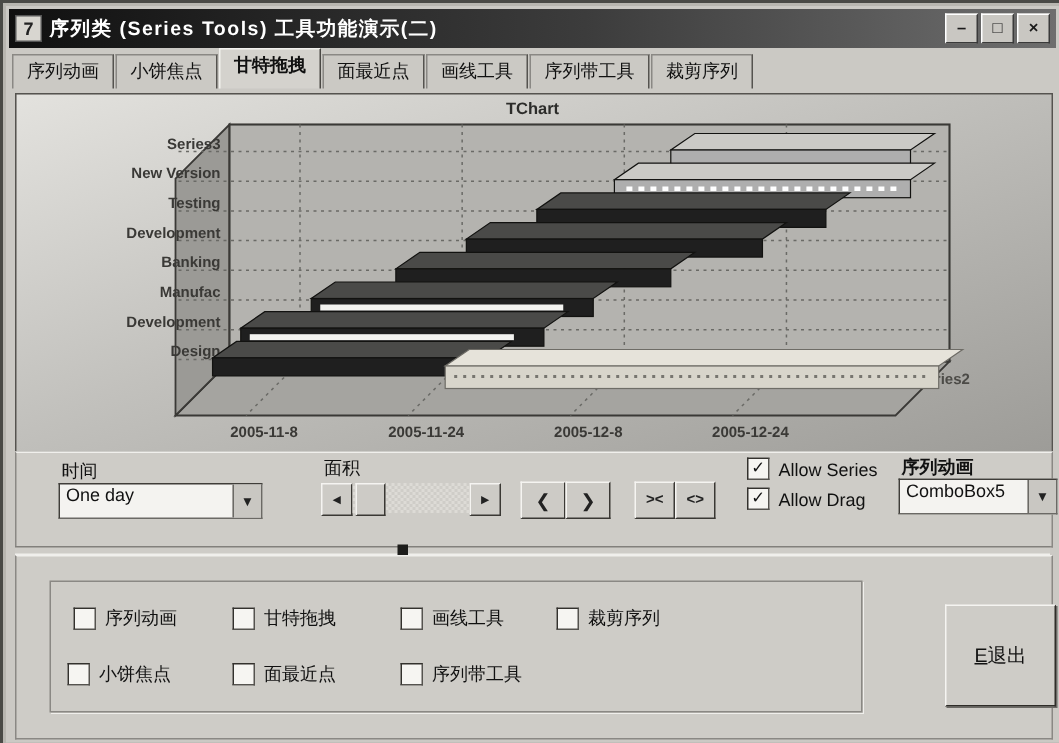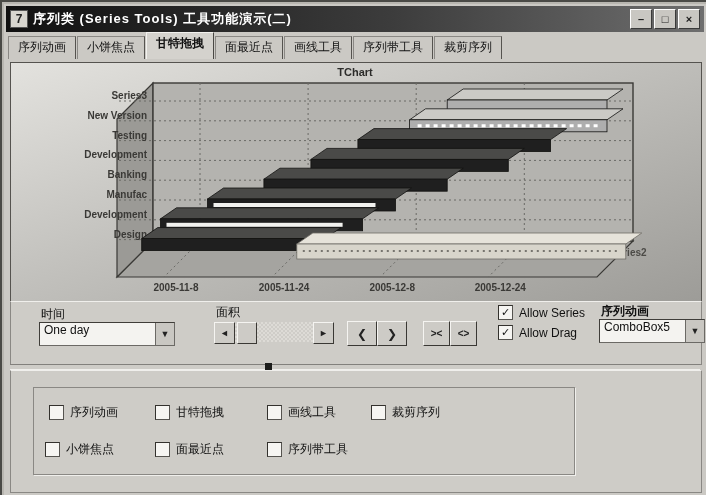--- a/index.html
+++ b/index.html
@@ -220,15 +220,18 @@
     </label>
     <label class="cb bot-cb" style="left:144px;top:70px;">
       <span class="cb-box"></span>
       <span>面最近点</span>
     </label>
     <label class="cb bot-cb" style="left:256px;top:70px;">
       <span class="cb-box"></span>
       <span>序列带工具</span>
     </label>
 
+    <div id="exit-btn">
+      <span><u>E</u><span>退出</span></span>
+    </div>
   </div>
 
 </div>
 
 </body></html>

